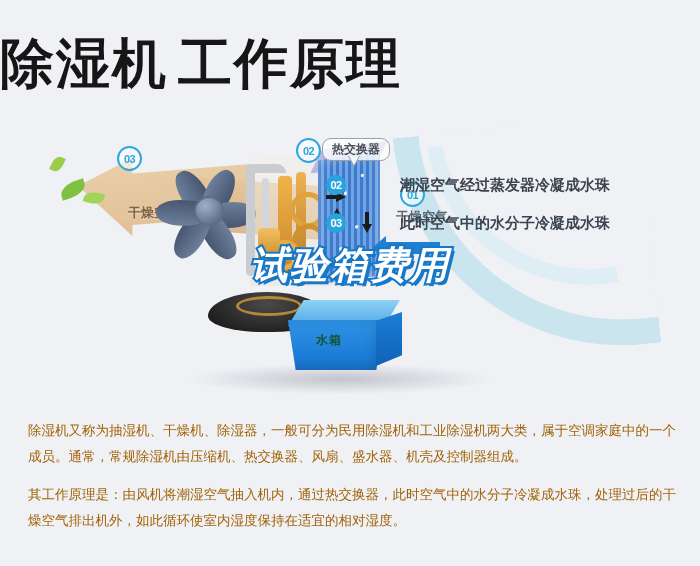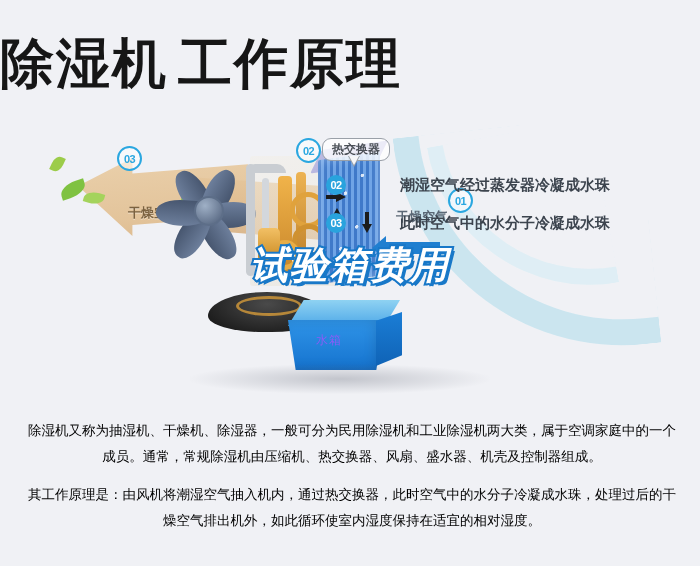--- a/index.html
+++ b/index.html
@@ -161,38 +161,38 @@
     background:linear-gradient(180deg,#8fd2f2,#4fa9e8);
     clip-path:polygon(14% 0%,100% 0%,86% 100%,0% 100%);}
   .tank-body{position:absolute;left:288px;top:200px;width:96px;height:50px;
     background:linear-gradient(180deg,#2f94e8 0%,#1573cf 100%);
     clip-path:polygon(0% 0%,100% 0%,92% 100%,8% 100%);
     box-shadow:inset -8px 0 14px rgba(0,0,0,.14);}
   .tank-side{position:absolute;left:376px;top:192px;width:26px;height:54px;
     background:linear-gradient(180deg,#1b7ed6,#0f63b6);
     clip-path:polygon(0% 16%,100% 0%,100% 80%,0% 100%);}
   .tank-label{position:absolute;left:316px;top:212px;font-size:12px;
-    color:#8b5cf6;font-weight:normal;letter-spacing:1px;}
+    color:#14532d;font-weight:bold;letter-spacing:1px;}
 
   
   .ground-shadow{position:absolute;left:190px;top:244px;width:300px;height:30px;
     background:radial-gradient(ellipse at 50% 50%,rgba(90,95,110,.30),rgba(90,95,110,0) 72%);}
 
   
   .badge{
     position:absolute;width:21px;height:21px;border-radius:50%;
     border:2px solid #2aa7e0;color:#2aa7e0;
     font-size:11px;font-weight:bold;
     display:flex;align-items:center;justify-content:center;
     background:rgba(255,255,255,.55);
     letter-spacing:-.5px;
   }
   .badge.b-03{left:117px;top:26px;}
   .badge.b-02{left:296px;top:18px;}
-  .badge.b-01{left:400px;top:68px;margin-left:48px;}
+  .badge.b-01{left:400px;top:62px;}
 
   
   .callout{
     position:absolute;left:322px;top:18px;
     padding:2px 9px;border:1.5px solid #9aa0a8;border-radius:9px;
     background:rgba(255,255,255,.8);
     font-size:12px;color:#4a4f56;font-weight:bold;white-space:nowrap;
   }
   .callout-tail{
     position:absolute;left:348px;top:36px;width:0;height:0;
@@ -231,21 +231,21 @@
     letter-spacing:2px;
     -webkit-text-stroke:4px #1878c8;
     paint-order:stroke fill;
     text-shadow:3px 3px 0 #1878c8, -1px -1px 0 #1878c8, 2px 0 0 #1878c8, 0 2px 0 #1878c8;
   }
   .watermark .wm-l2{display:block;}
 
   
   .body-text{
     position:absolute;left:28px;top:418px;width:648px;
-    font-size:13.5px;line-height:26px;color:#000000;text-align:center;
+    font-size:13.5px;line-height:26px;color:#a16207;
   }
   .para{margin:0 0 12px 0;}
 </style>
 </head>
 <body>
 
 <div id="page">
 
   <div class="title">
     <span class="t1">除湿机</span><span class="t2">工作原理</span>

